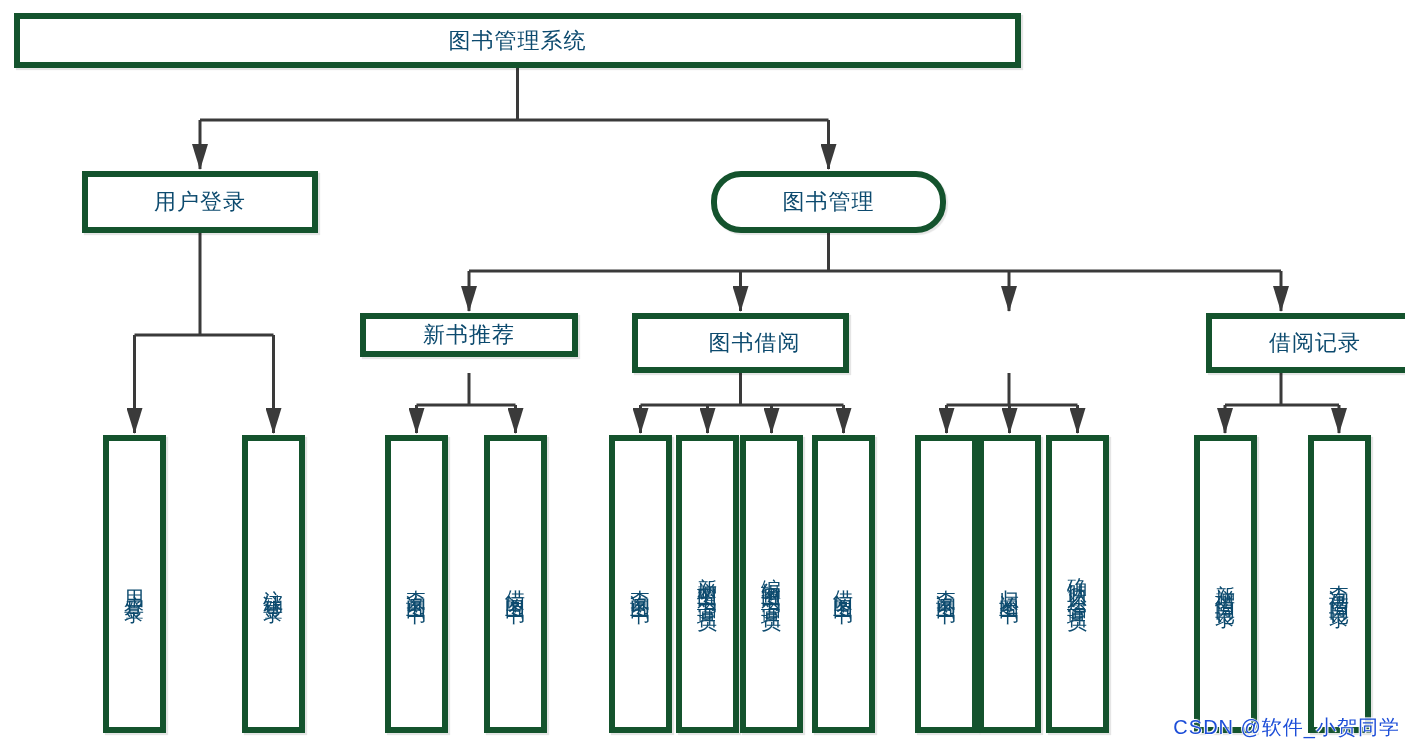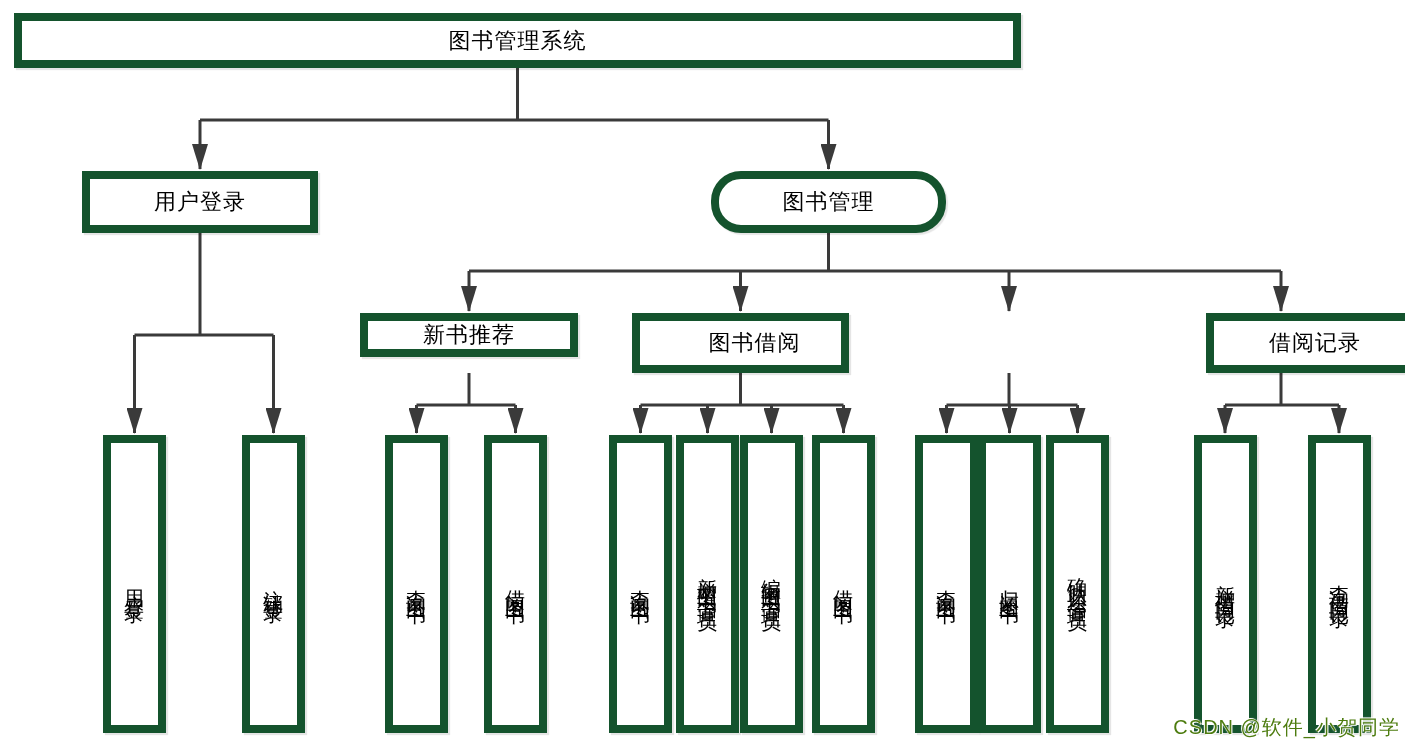--- a/index.html
+++ b/index.html
@@ -13,41 +13,41 @@
   }
   svg.connectors {
     position: absolute;
     left: 0; top: 0;
     width: 1405px; height: 747px;
   }
   .node {
     position: absolute;
     box-sizing: border-box;
     background: #ffffff;
-    border: 8px solid #14532d;
-    color: #000000;
+    border: 6px solid #14532d;
+    color: #0c4a6e;
     display: flex;
     align-items: center;
     justify-content: center;
     box-shadow: 2px 2px 1px rgba(0,0,0,0.10);
   }
   .h { font-size: 22px; letter-spacing: 1px; white-space: nowrap; }
   .leaf {
     writing-mode: vertical-rl;
     font-size: 20px;
     line-height: 1;
     letter-spacing: 5px;
     text-align: center;
   }
   .watermark {
     position: absolute;
     right: 5px;
     bottom: 6px;
     font-size: 20px;
-    color: #4d7c0f;
+    color: #1d4ed8;
     letter-spacing: 1px;
     text-shadow: 1px 1px 0 #ffffff, -1px -1px 0 #ffffff, 0 0 2px #ffffff;
     z-index: 5;
     white-space: nowrap;
   }
 
   
   #n-root  { left: 14px;   top: 13px;  width: 1007px; height: 55px; }
   #n-l2a   { left: 82px;   top: 171px; width: 236px;  height: 62px; }
   #n-l2b   { left: 711px;  top: 171px; width: 235px;  height: 62px; border-radius: 30px; }

